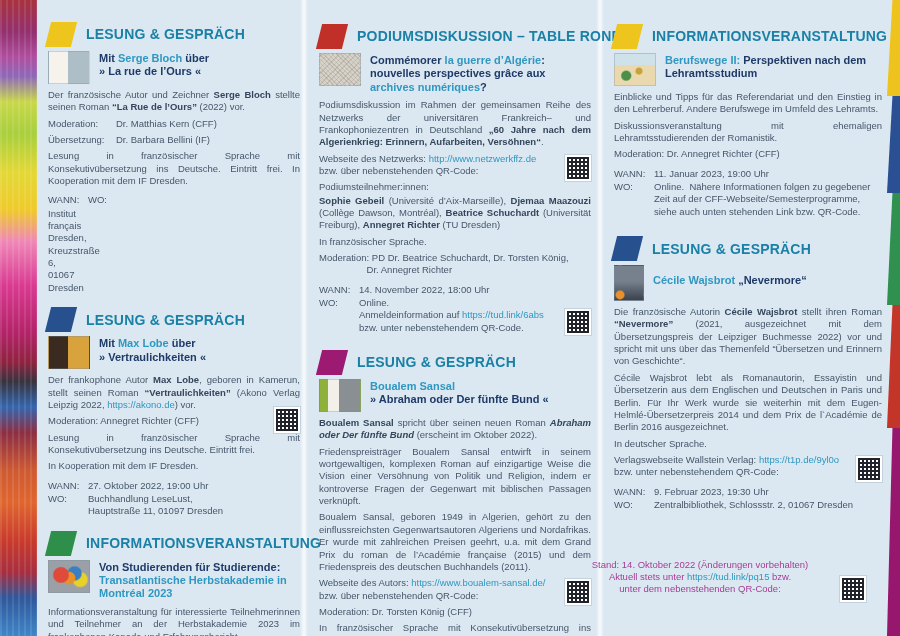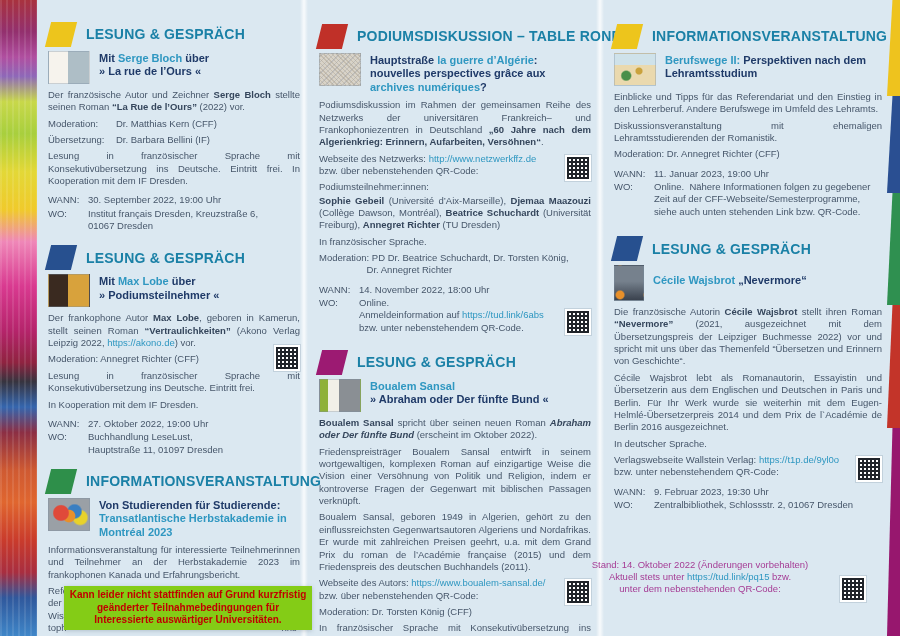--- a/index.html
+++ b/index.html
@@ -150,37 +150,36 @@
         <span>Moderation:</span>
           <span>Dr. Matthias Kern (CFF)</span>
       </div>
       <div class="modrow">
         <span>Übersetzung:</span>
           <span>Dr. Barbara Bellini (IF)</span>
       </div>
       <p>Lesung in französischer Sprache mit Konsekutivübersetzung ins Deutsche. Eintritt frei.  In Kooperation mit dem IF Dresden.</p>
       <div class="ww">
         <span class="lab">WANN:</span>
-          <span>30. September 2022, 19:00 Uhr</span>
         <span class="lab">WO:</span>
           <span class="pre">Institut français Dresden, Kreuzstraße 6,
 01067 Dresden</span>
       </div>
     </section>
 
     <section class="sec mt1">
       <div class="sec-head">
         <span class="marker m-blue"></span>
         <h2>LESUNG &amp; GESPRÄCH</h2>
       </div>
       <div class="sub">
         <div class="thumb t-lobe"></div>
         <div class="title">
           <div><span class="r-navy">Mit </span><span class="r-blue">Max Lobe</span><span class="r-navy"> über</span></div>
-          <div class="r-navy">» Podiumsteilnehmer «</div>
+          <div class="r-navy">» Vertraulichkeiten «</div>
         </div>
       </div>
       <p><span>Der frankophone Autor </span><span class="r-b">Max Lobe</span><span>, geboren in Kamerun, stellt seinen Roman </span><span class="r-b">“Vertraulichkeiten”</span><span> (Akono Verlag Leipzig 2022, </span><span class="r-link">https://akono.de</span><span>) vor.</span></p>
       <div class="relwrap">
         <p style="margin-top:2px;">Moderation: Annegret Richter (CFF)</p>
         <div class="qr" style="top:-8px;"></div>
       </div>
       <p>Lesung in französischer Sprache mit Konsekutivübersetzung ins Deutsche. Eintritt frei.</p>
       <p>In Kooperation mit dem IF Dresden.</p>
       <div class="ww">
@@ -230,21 +229,21 @@
   </div>
 
   <div class="col col2">
     <section class="sec" style="margin-top:24px;">
       <div class="sec-head">
         <span class="marker m-red"></span>
         <h2>PODIUMSDISKUSSION – TABLE RONDE</h2>
       </div>
       <div class="sub">
         <div class="thumb t-archives"></div>
-        <div class="title"><span class="r-navy">Hauptstraße </span><span class="r-blue">la guerre d’Algérie</span><span class="r-navy">: nouvelles perspectives grâce aux </span><span class="r-blue">archives numériques</span><span class="r-navy">?</span></div>
+        <div class="title"><span class="r-navy">Commémorer </span><span class="r-blue">la guerre d’Algérie</span><span class="r-navy">: nouvelles perspectives grâce aux </span><span class="r-blue">archives numériques</span><span class="r-navy">?</span></div>
       </div>
       <p><span>Podiumsdiskussion im Rahmen der gemeinsamen Reihe des Netzwerks der universitären Frankreich– und Frankophoniezentren in Deutschland </span><span class="r-b">„60 Jahre nach dem Algerienkrieg: Erinnern, Aufarbeiten, Versöhnen“</span><span>.</span></p>
       <div class="relwrap">
         <p class="pre" style="white-space:pre-line;"><span>Webseite des Netzwerks: </span><span class="r-link">http://www.netzwerkffz.de</span><span>
 bzw. über nebenstehenden QR-Code:</span></p>
         <div class="qr"></div>
       </div>
       <p style="margin-bottom:1px;">Podiumsteilnehmer:innen:</p>
       <p style="margin-top:0;"><span class="r-b">Sophie Gebeil</span><span> (Université d’Aix-Marseille), </span><span class="r-b">Djemaa Maazouzi</span><span> (Collège Dawson, Montréal), </span><span class="r-b">Beatrice Schuchardt</span><span> (Universität Freiburg), </span><span class="r-b">Annegret Richter</span><span> (TU Dresden)</span></p>
       <p>In französischer Sprache.</p>

